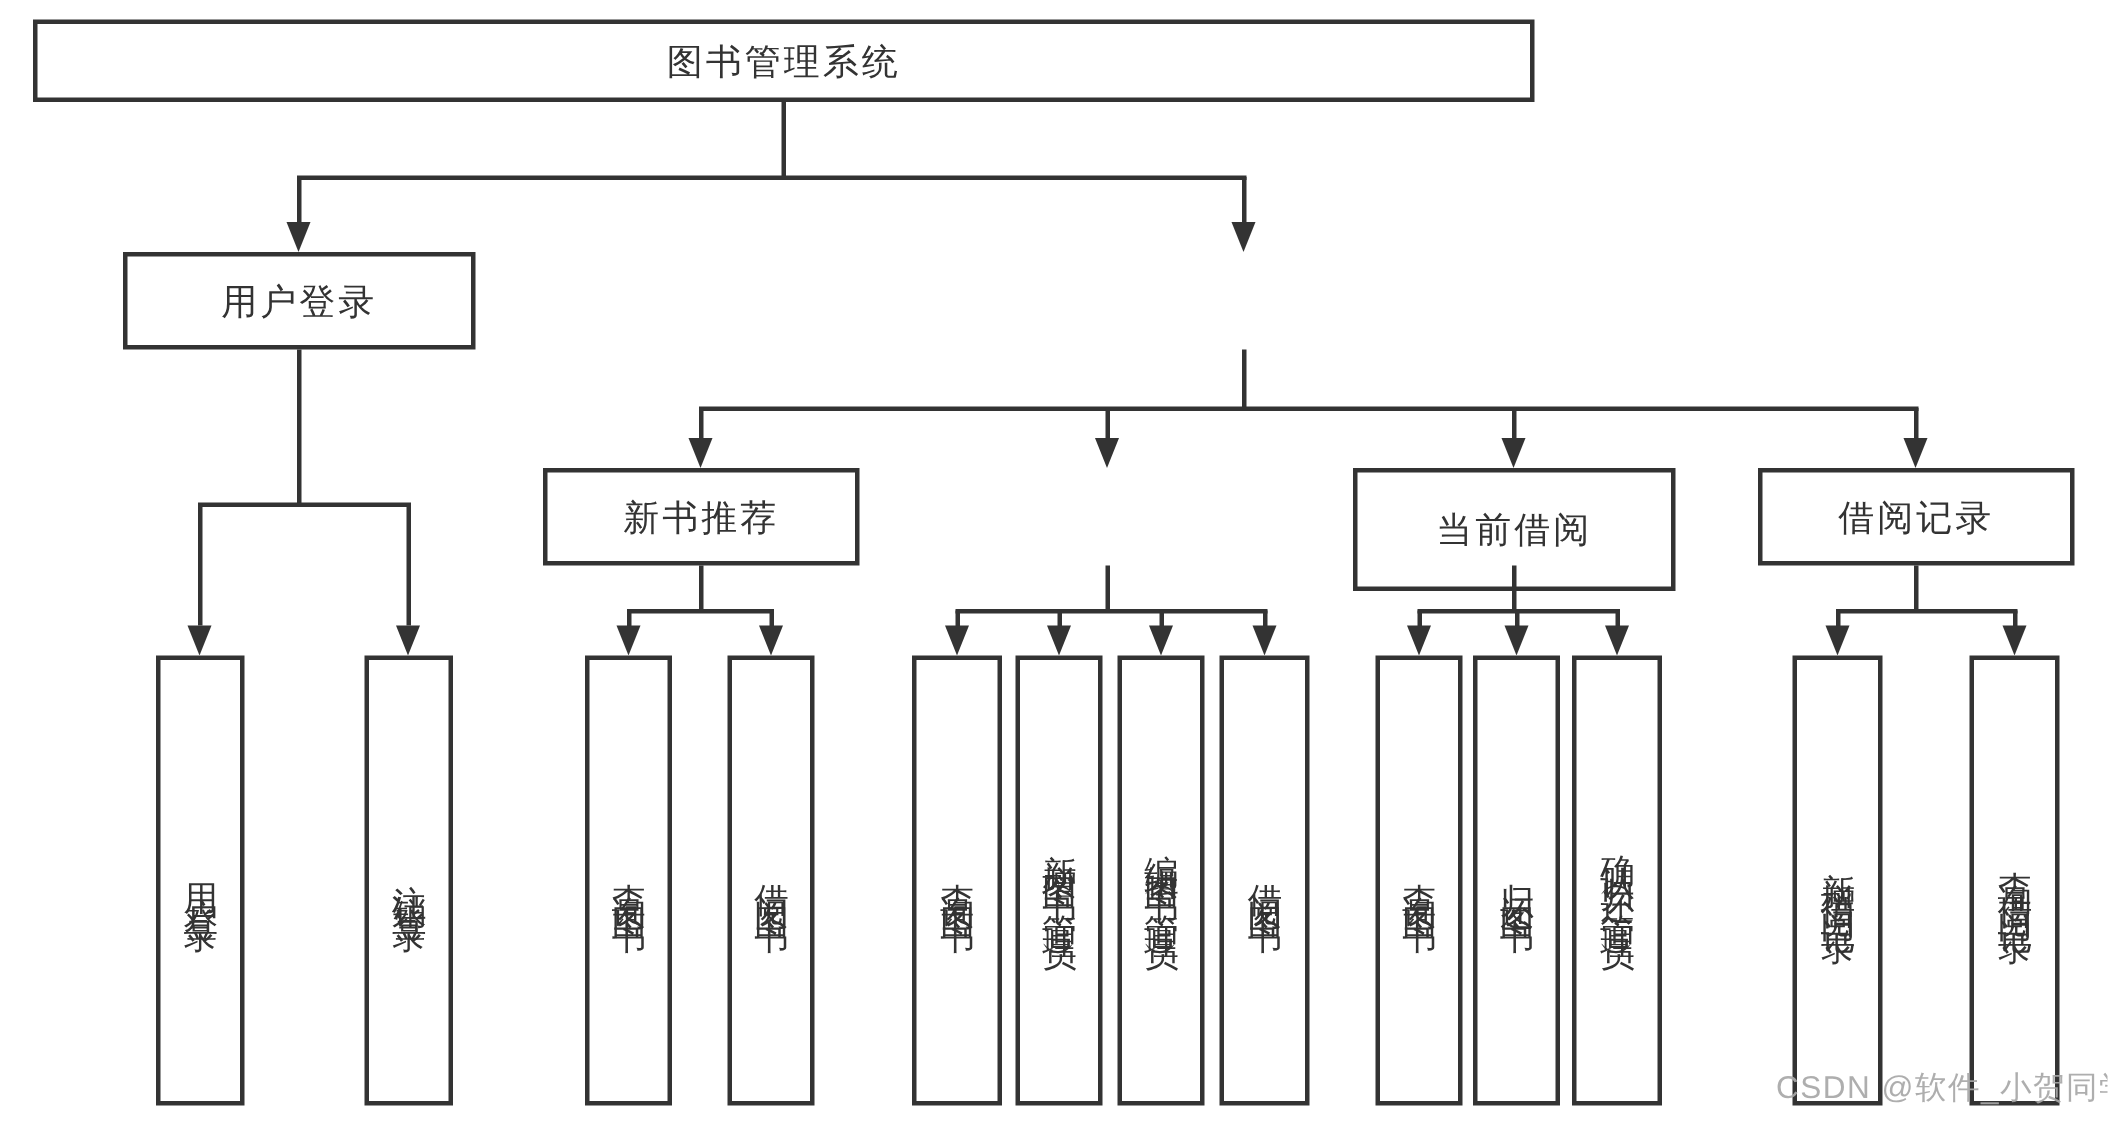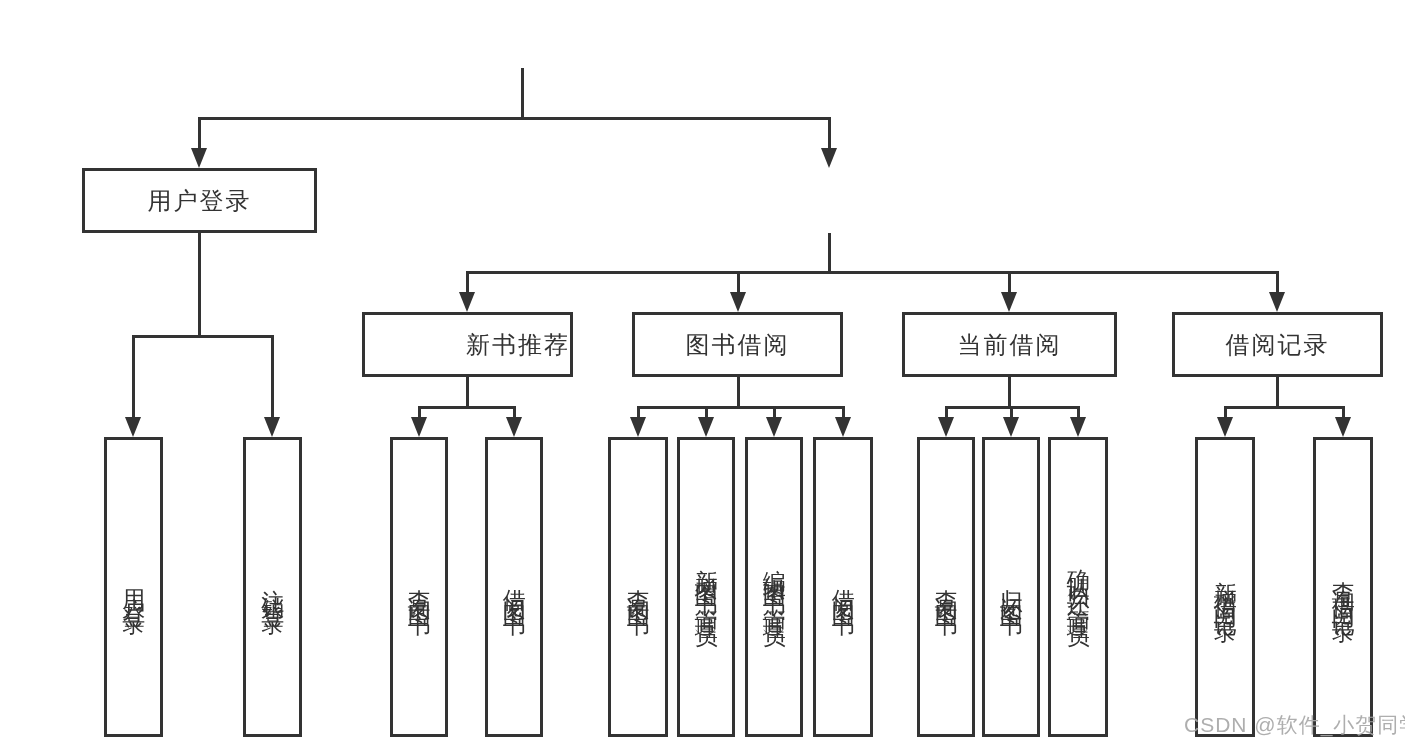--- a/index.html
+++ b/index.html
@@ -34,20 +34,23 @@
     position:absolute; left:1184px; top:711px;
     font-size:21px; color:#a8a8a8; letter-spacing:1px;
     white-space:nowrap; z-index:5; opacity:0.92;
   }
 </style>
 </head>
 <body>
 
 <div class="stage">
 
+  <div class="box h-box" style="left:22px; top:13px; width:1001px; height:55px;">
+    <span>图书管理系统</span>
+  </div>
 
   <div class="vline" style="left:521px; top:68px; height:51px;"></div>
   <div class="hline" style="left:198px; top:117px; width:633px;"></div>
   <div class="vline" style="left:198px; top:118px; height:32px;"></div>
   <div class="arrow" style="left:191px; top:148px;"></div>
   <div class="vline" style="left:828px; top:118px; height:32px;"></div>
   <div class="arrow" style="left:821px; top:148px;"></div>
 
   <div class="box h-box" style="left:82px; top:168px; width:235px; height:65px;">
     <span>用户登录</span>
@@ -64,27 +67,24 @@
   <div class="hline" style="left:466px; top:271px; width:813px;"></div>
   <div class="vline" style="left:466px; top:272px; height:22px;"></div>
   <div class="arrow" style="left:459px; top:292px;"></div>
   <div class="vline" style="left:737px; top:272px; height:22px;"></div>
   <div class="arrow" style="left:730px; top:292px;"></div>
   <div class="vline" style="left:1008px; top:272px; height:22px;"></div>
   <div class="arrow" style="left:1001px; top:292px;"></div>
   <div class="vline" style="left:1276px; top:272px; height:22px;"></div>
   <div class="arrow" style="left:1269px; top:292px;"></div>
 
-  <div class="box h-box" style="left:362px; top:312px; width:211px; height:65px;justify-content:flex-end;">
+  <div class="box h-box" style="left:362px; top:312px; width:211px; height:65px;">
     <span>新书推荐</span>
   </div>
-  <div class="box h-box" style="left:632px; top:312px; width:211px; height:65px;">
-    <span>图书借阅</span>
-  </div>
-  <div class="box h-box" style="left:902px; top:312px; width:215px; height:65px;">
+  <div class="box h-box" style="left:902px; top:312px; width:215px; height:82px;">
     <span>当前借阅</span>
   </div>
   <div class="box h-box" style="left:1172px; top:312px; width:211px; height:65px;">
     <span>借阅记录</span>
   </div>
 
   <div class="vline" style="left:466px; top:377px; height:31px;"></div>
   <div class="hline" style="left:418px; top:406px; width:98px;"></div>
   <div class="vline" style="left:418px; top:407px; height:12px;"></div>
   <div class="arrow" style="left:411px; top:417px;"></div>

